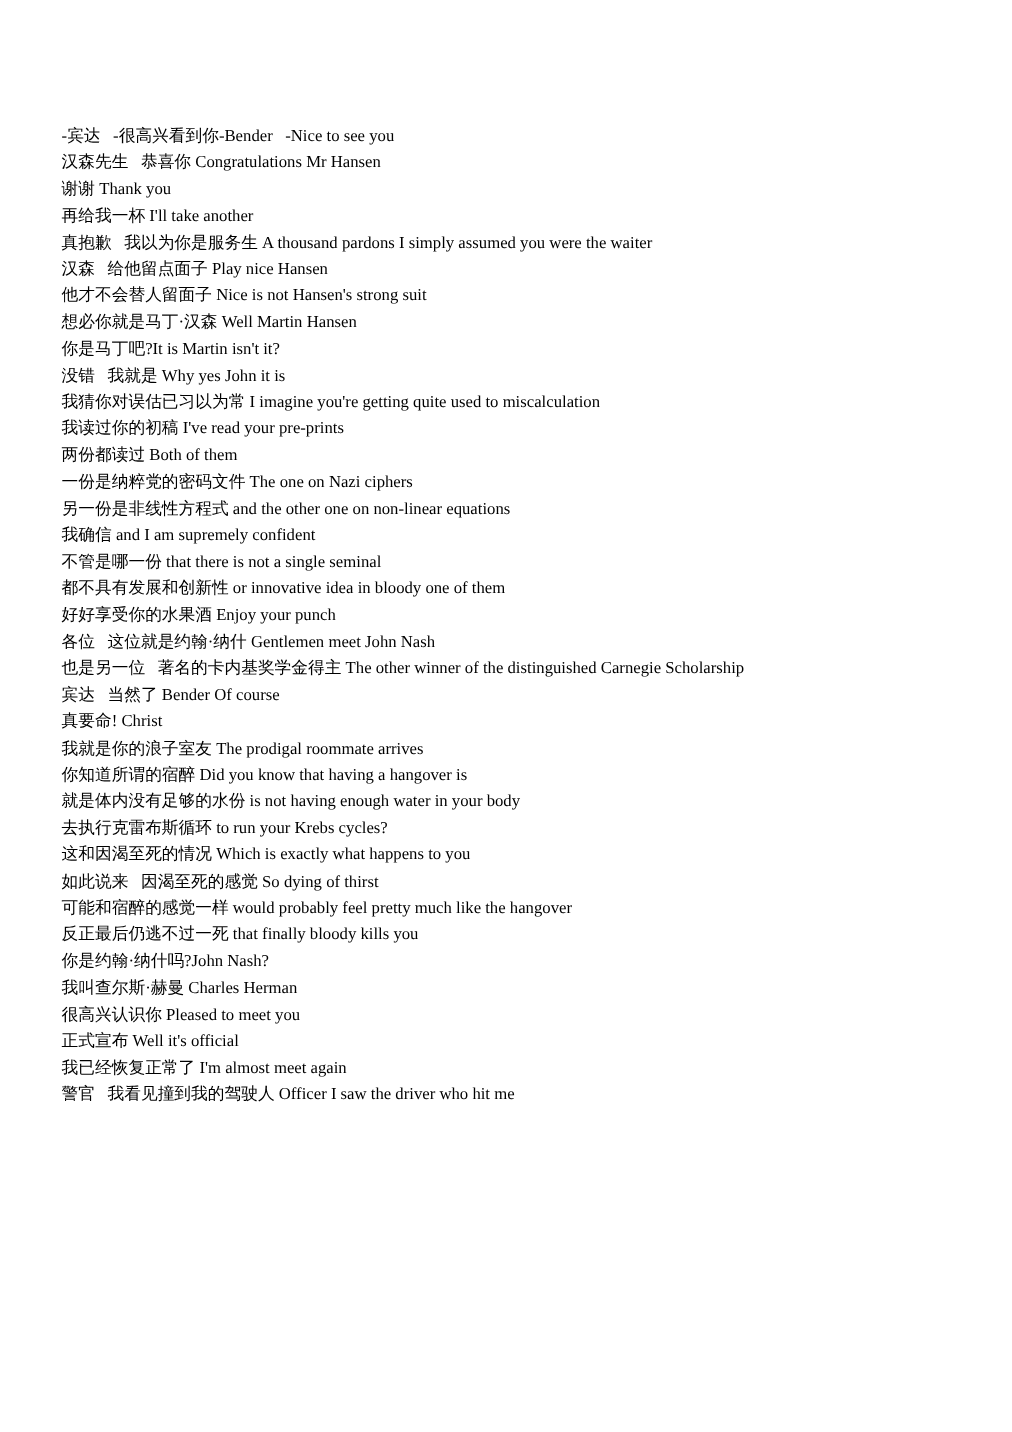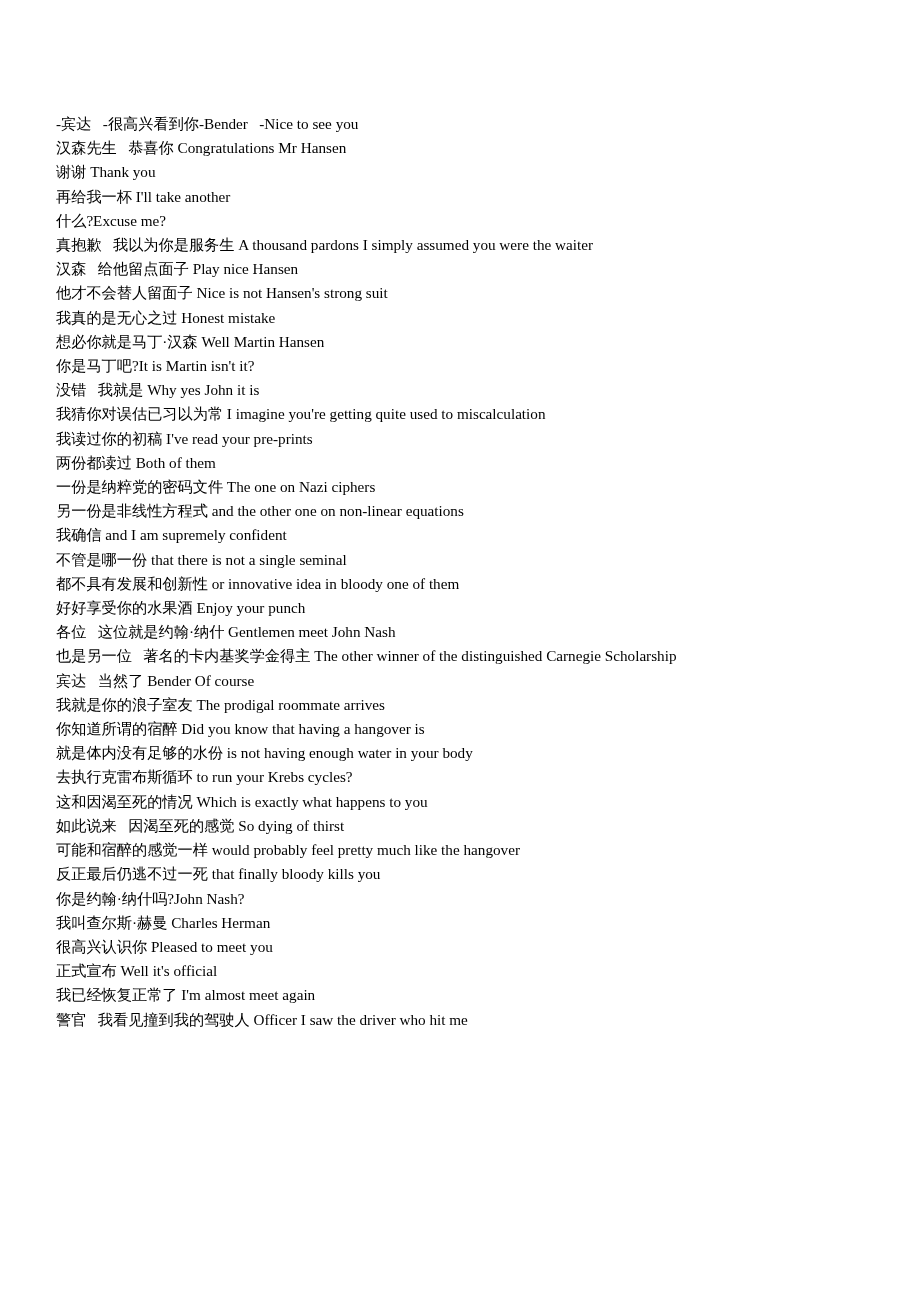--- a/index.html
+++ b/index.html
@@ -40,40 +40,39 @@
 </style>
 </head>
 <body>
 
 <div class="page">
   <div class="doc-body" id="transcript-body">
       <div class="line">-宾达   -很高兴看到你-Bender   -Nice to see you</div>
       <div class="line">汉森先生   恭喜你 Congratulations Mr Hansen</div>
       <div class="line">谢谢 Thank you</div>
       <div class="line">再给我一杯 I'll take another</div>
-      <div class="line">什么?Excuse me?</div>
       <div class="line">真抱歉   我以为你是服务生 A thousand pardons I simply assumed you were the waiter</div>
       <div class="line">汉森   给他留点面子 Play nice Hansen</div>
       <div class="line">他才不会替人留面子 Nice is not Hansen's strong suit</div>
-      <div class="line">我真的是无心之过 Honest mistake</div>
       <div class="line">想必你就是马丁·汉森 Well Martin Hansen</div>
       <div class="line">你是马丁吧?It is Martin isn't it?</div>
       <div class="line">没错   我就是 Why yes John it is</div>
       <div class="line">我猜你对误估已习以为常 I imagine you're getting quite used to miscalculation</div>
       <div class="line">我读过你的初稿 I've read your pre-prints</div>
       <div class="line">两份都读过 Both of them</div>
       <div class="line">一份是纳粹党的密码文件 The one on Nazi ciphers</div>
       <div class="line">另一份是非线性方程式 and the other one on non-linear equations</div>
       <div class="line">我确信 and I am supremely confident</div>
       <div class="line">不管是哪一份 that there is not a single seminal</div>
       <div class="line">都不具有发展和创新性 or innovative idea in bloody one of them</div>
       <div class="line">好好享受你的水果酒 Enjoy your punch</div>
       <div class="line">各位   这位就是约翰·纳什 Gentlemen meet John Nash</div>
       <div class="line">也是另一位   著名的卡内基奖学金得主 The other winner of the distinguished Carnegie Scholarship</div>
       <div class="line">宾达   当然了 Bender Of course</div>
+      <div class="line">真要命! Christ</div>
       <div class="line">我就是你的浪子室友 The prodigal roommate arrives</div>
       <div class="line">你知道所谓的宿醉 Did you know that having a hangover is</div>
       <div class="line">就是体内没有足够的水份 is not having enough water in your body</div>
       <div class="line">去执行克雷布斯循环 to run your Krebs cycles?</div>
       <div class="line">这和因渴至死的情况 Which is exactly what happens to you</div>
       <div class="line">如此说来   因渴至死的感觉 So dying of thirst</div>
       <div class="line">可能和宿醉的感觉一样 would probably feel pretty much like the hangover</div>
       <div class="line">反正最后仍逃不过一死 that finally bloody kills you</div>
       <div class="line">你是约翰·纳什吗?John Nash?</div>
       <div class="line">我叫查尔斯·赫曼 Charles Herman</div>

